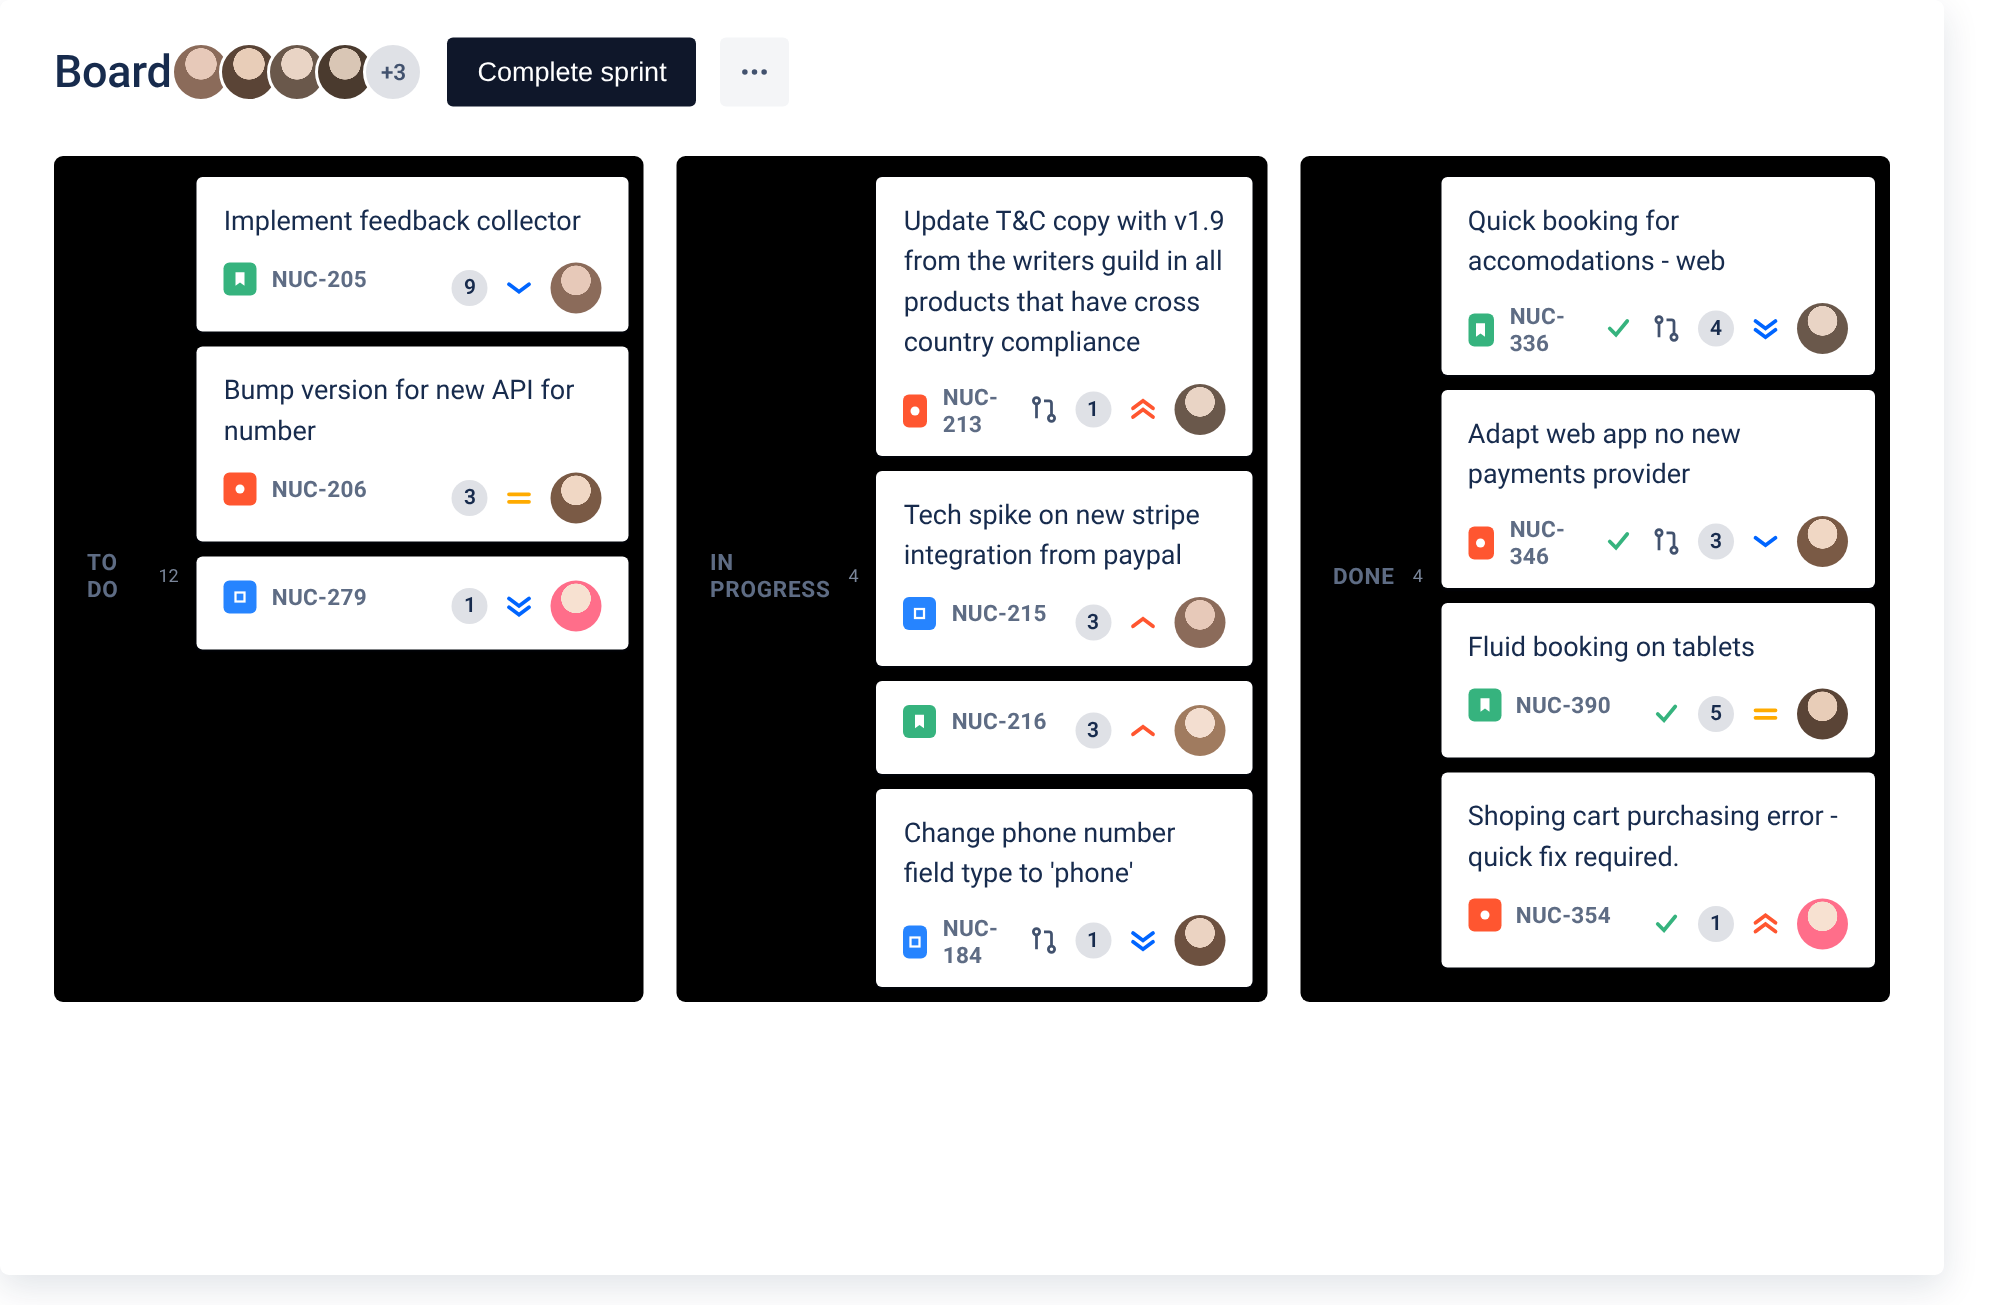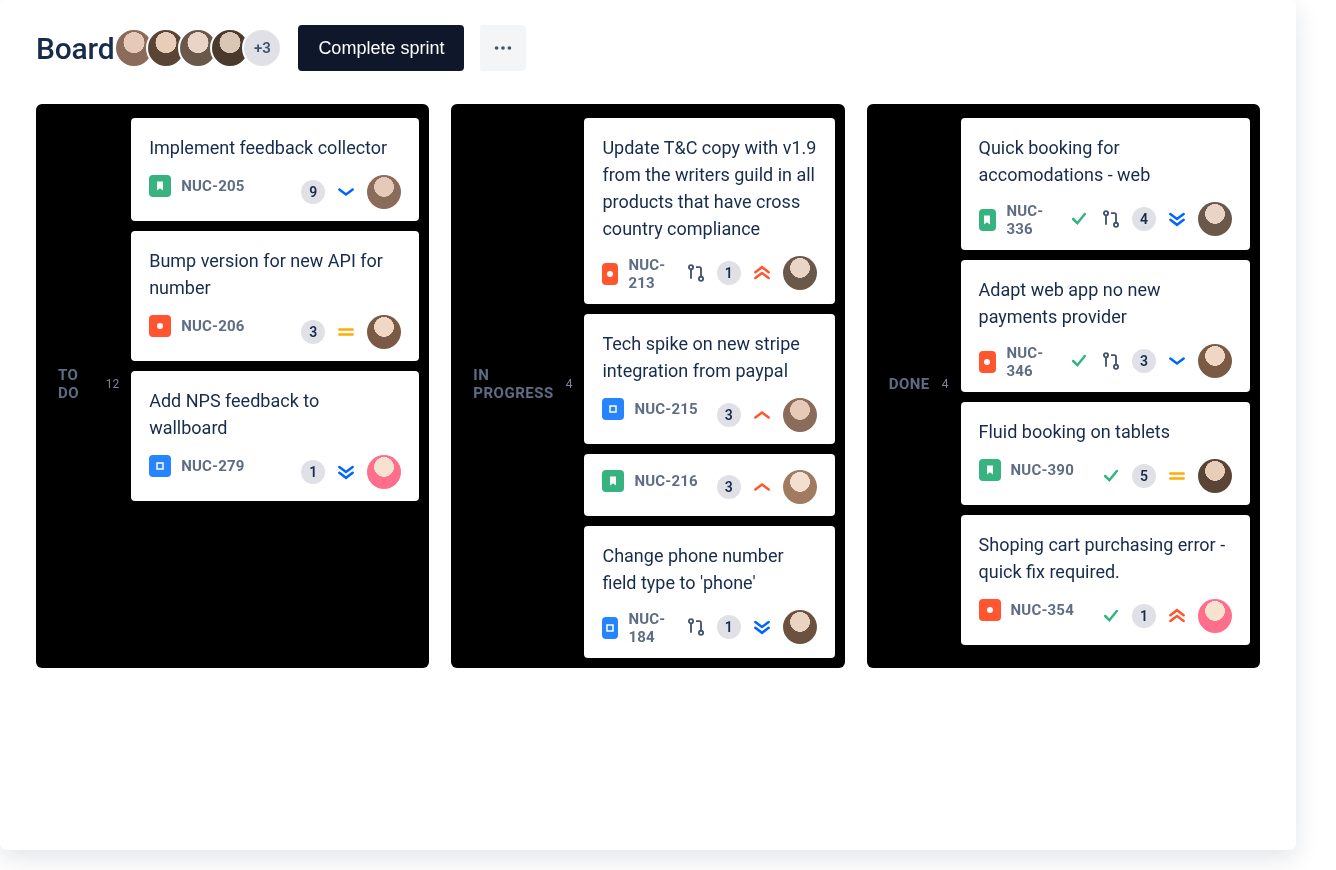--- a/index.html
+++ b/index.html
@@ -251,21 +251,20 @@
                   <svg width="20" height="20" viewBox="0 0 24 24">
                     <path stroke="#FFAB00" stroke-width="3" stroke-linecap="round" d="M4 9h16M4 15h16"></path>
                   </svg>
                 </span>
               <span class="avatar-sm av-5"></span>
             </div>
           </div>
         </div>
 
         <div class="card">
-          <div class="card-title">Add NPS feedback to wallboard</div>
           <div class="card-foot">
             <div class="card-left">
               <span class="type-icon ti-task">
                   <svg width="12" height="12" viewBox="0 0 16 16">
                     <rect x="4" y="4" width="8" height="8" fill="none" stroke="#fff" stroke-width="2"></rect>
                   </svg>
                 </span>
               <span class="issue-key">NUC-279</span>
             </div>
             <div class="card-right">

